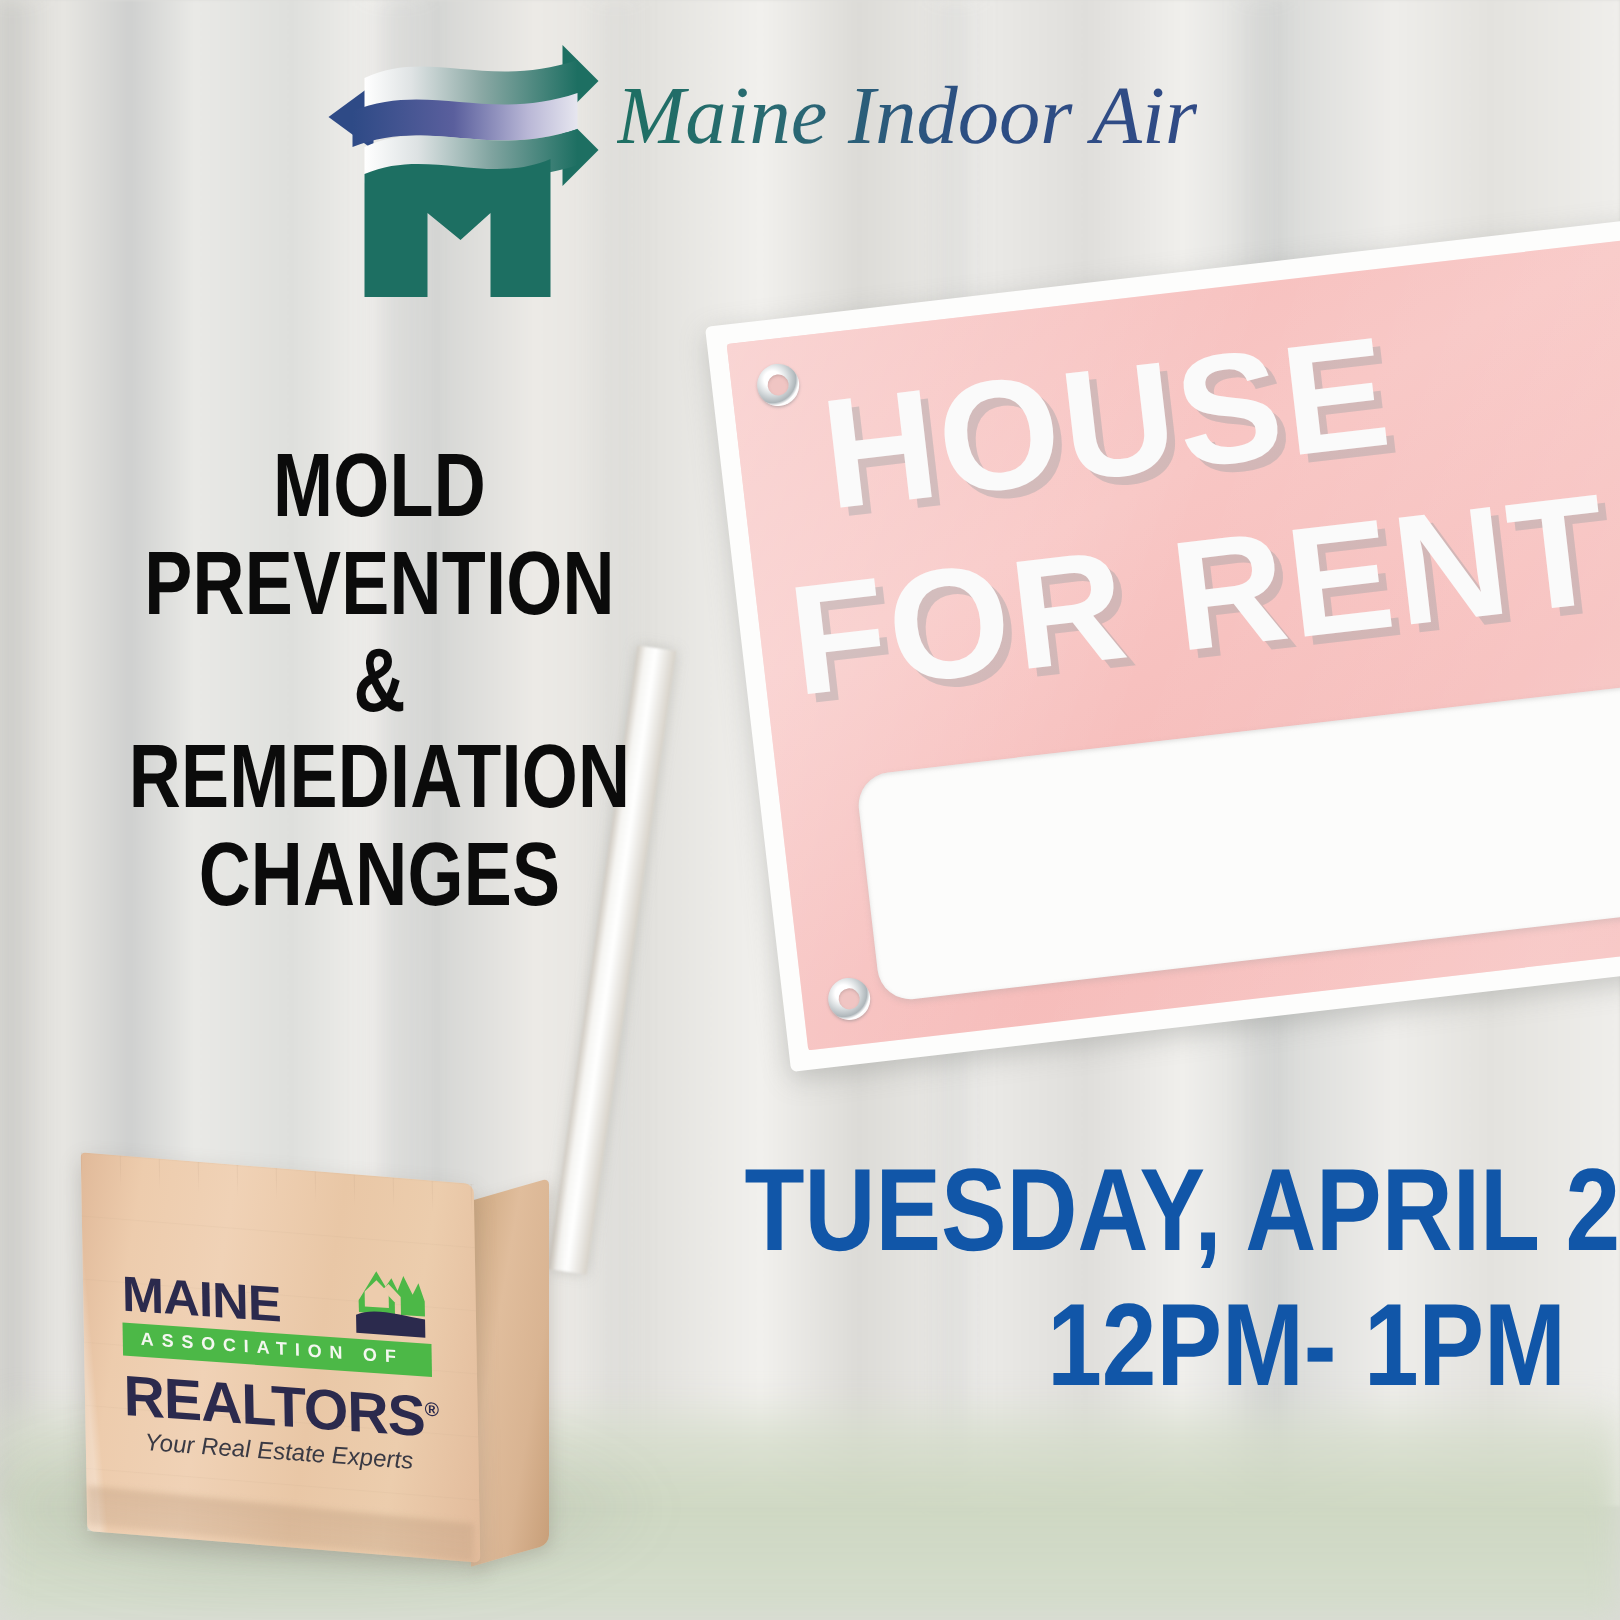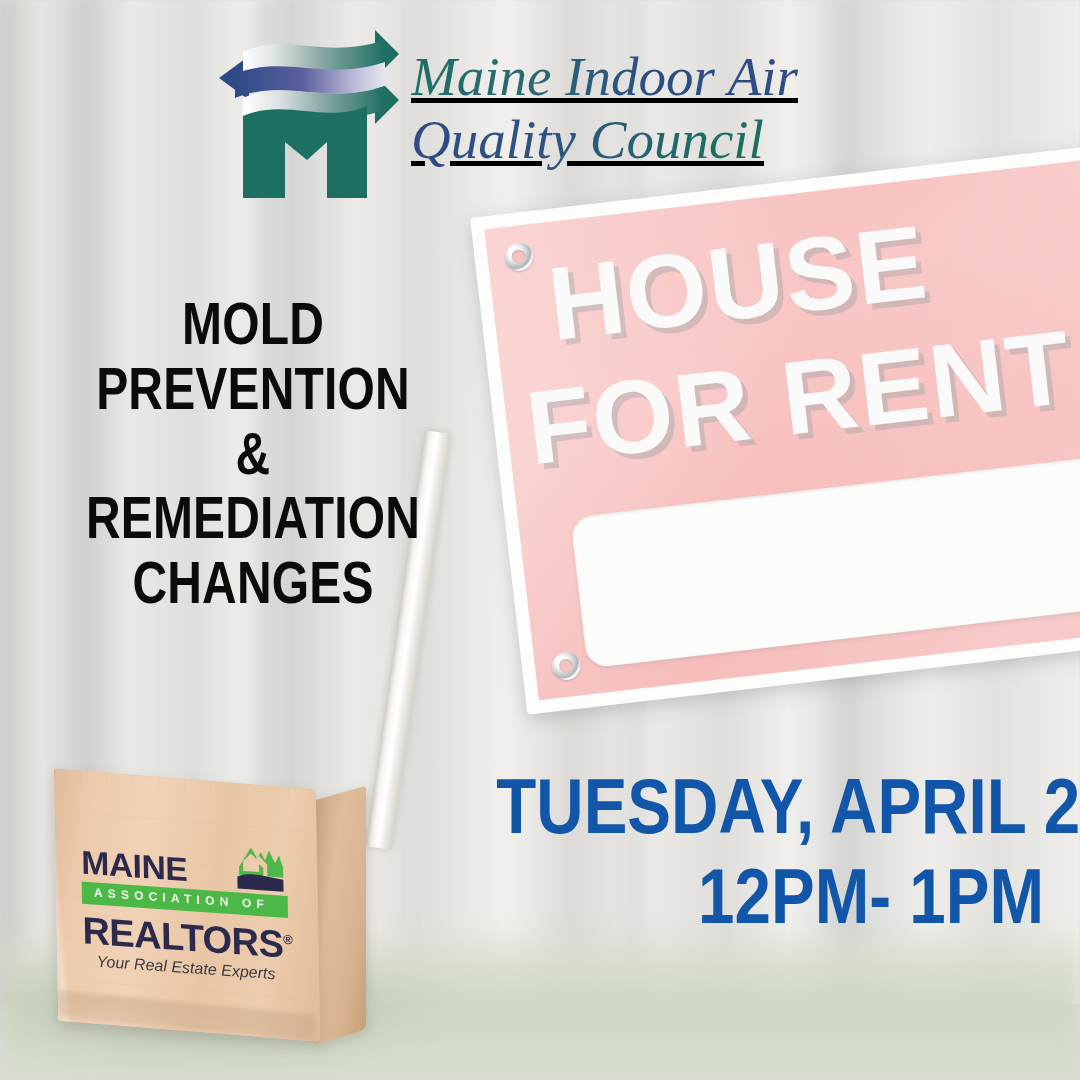--- a/index.html
+++ b/index.html
@@ -128,21 +128,20 @@
   
   .logo{position:absolute;left:215px;top:26px;width:580px;height:180px;}
   .logo-mark{position:absolute;left:0;top:0;width:185px;height:180px;}
   .logo-type{
     position:absolute;left:196px;top:20px;
     font-family:"Liberation Serif",serif;
     font-style:italic;
     font-size:55px;
     line-height:1.14;
     white-space:nowrap;
-    text-decoration:underline;
   }
   .logo-l1{
     background:linear-gradient(90deg,#1d6f62 0%,#2a6a72 28%,#2c4d83 62%,#314b86 100%);
     -webkit-background-clip:text;background-clip:text;color:transparent;
   }
   .logo-l2{
     background:linear-gradient(90deg,#2f4b86 0%,#2c5580 40%,#1d6f62 78%,#1b6c60 100%);
     -webkit-background-clip:text;background-clip:text;color:transparent;
   }
 
@@ -305,21 +304,20 @@
 
         <path d="M20 48 C 70 28, 110 56, 170 36 L170 60 C 110 80, 70 52, 20 72 Z" fill="url(#w2)"></path>
 
         <path d="M28 72 C 70 52, 110 80, 170 60 L170 84 C 110 104, 70 76, 28 96 Z" fill="url(#w3)"></path>
 
         <path d="M28 90 C 70 72, 110 98, 152 80 L152 172 L112 172 L112 116 L92 134 L70 116 L70 172 L28 172 Z" fill="#1d6f62"></path>
       </svg>
     </div>
     <div class="logo-type">
       <div class="logo-l1">Maine Indoor Air</div>
-      <div class="logo-l2">Quality Council</div>
     </div>
   </div>
 
   <div class="headline">
     <span>MOLD</span>
     <span>PREVENTION</span>
     <span>&amp; REMEDIATION</span>
     <span>CHANGES</span>
   </div>
 

